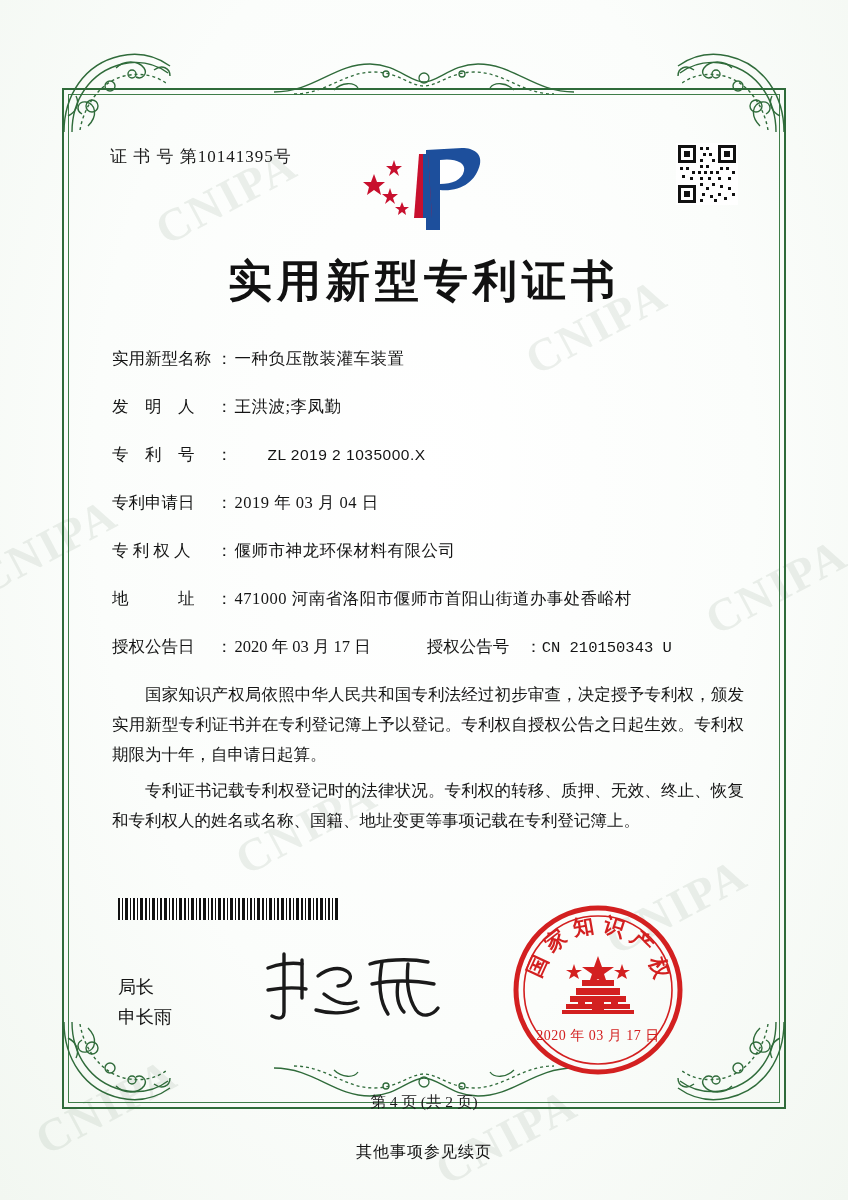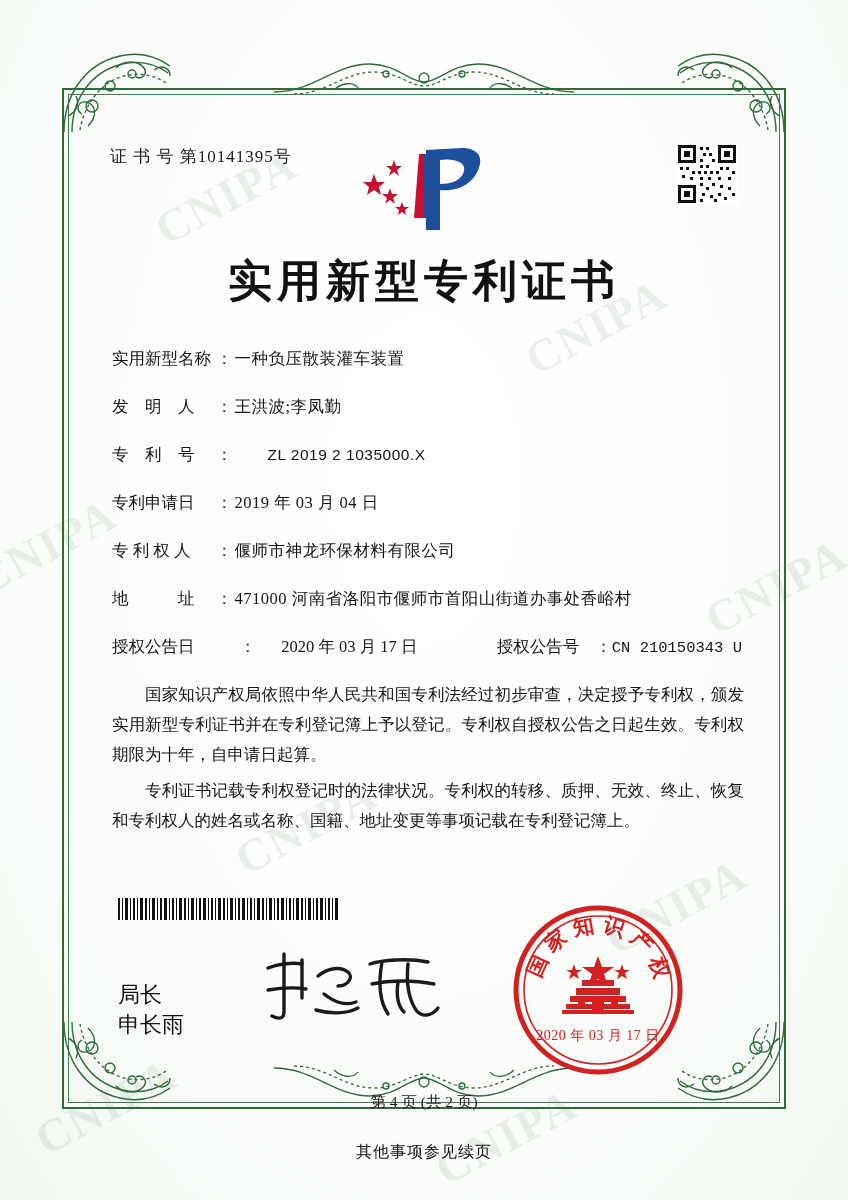--- a/index.html
+++ b/index.html
@@ -129,21 +129,20 @@
     position: absolute;
     left: 112px; top: 348px;
     width: 630px;
   }
   .field-row {
     display: flex;
     align-items: baseline;
     margin-bottom: 26px;
     font-size: 16.5px;
     color: #141414;
-    justify-content: space-between;
   }
   .field-label {
     width: 104px;
     flex: 0 0 104px;
     letter-spacing: 0px;
     white-space: nowrap;
   }
   .field-colon { margin: 0 2px 0 0; }
   .field-value {
     flex: 1;
@@ -183,24 +182,23 @@
   .barcode {
     position: absolute;
     left: 118px; top: 898px;
     width: 222px; height: 22px;
   }
   .barcode svg { display:block; width:100%; height:100%; }
 
   .signer {
     position: absolute;
     left: 118px; top: 972px;
-    font-size: 22px;
+    font-size: 18px;
     color: #141414;
     line-height: 30px;
-    margin-top: 8px;
   }
 
   .signature {
     position: absolute;
     left: 258px; top: 940px;
     width: 200px; height: 90px;
     color: #111;
   }
   .signature svg { display:block; width:100%; height:100%; }
 

